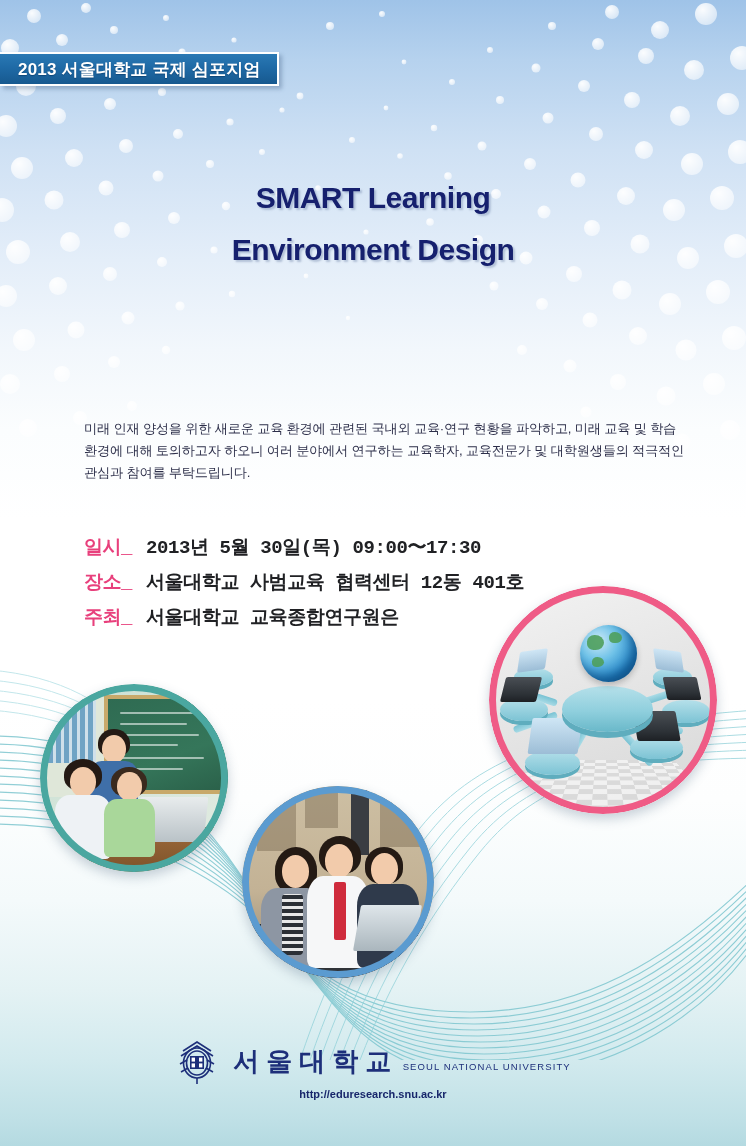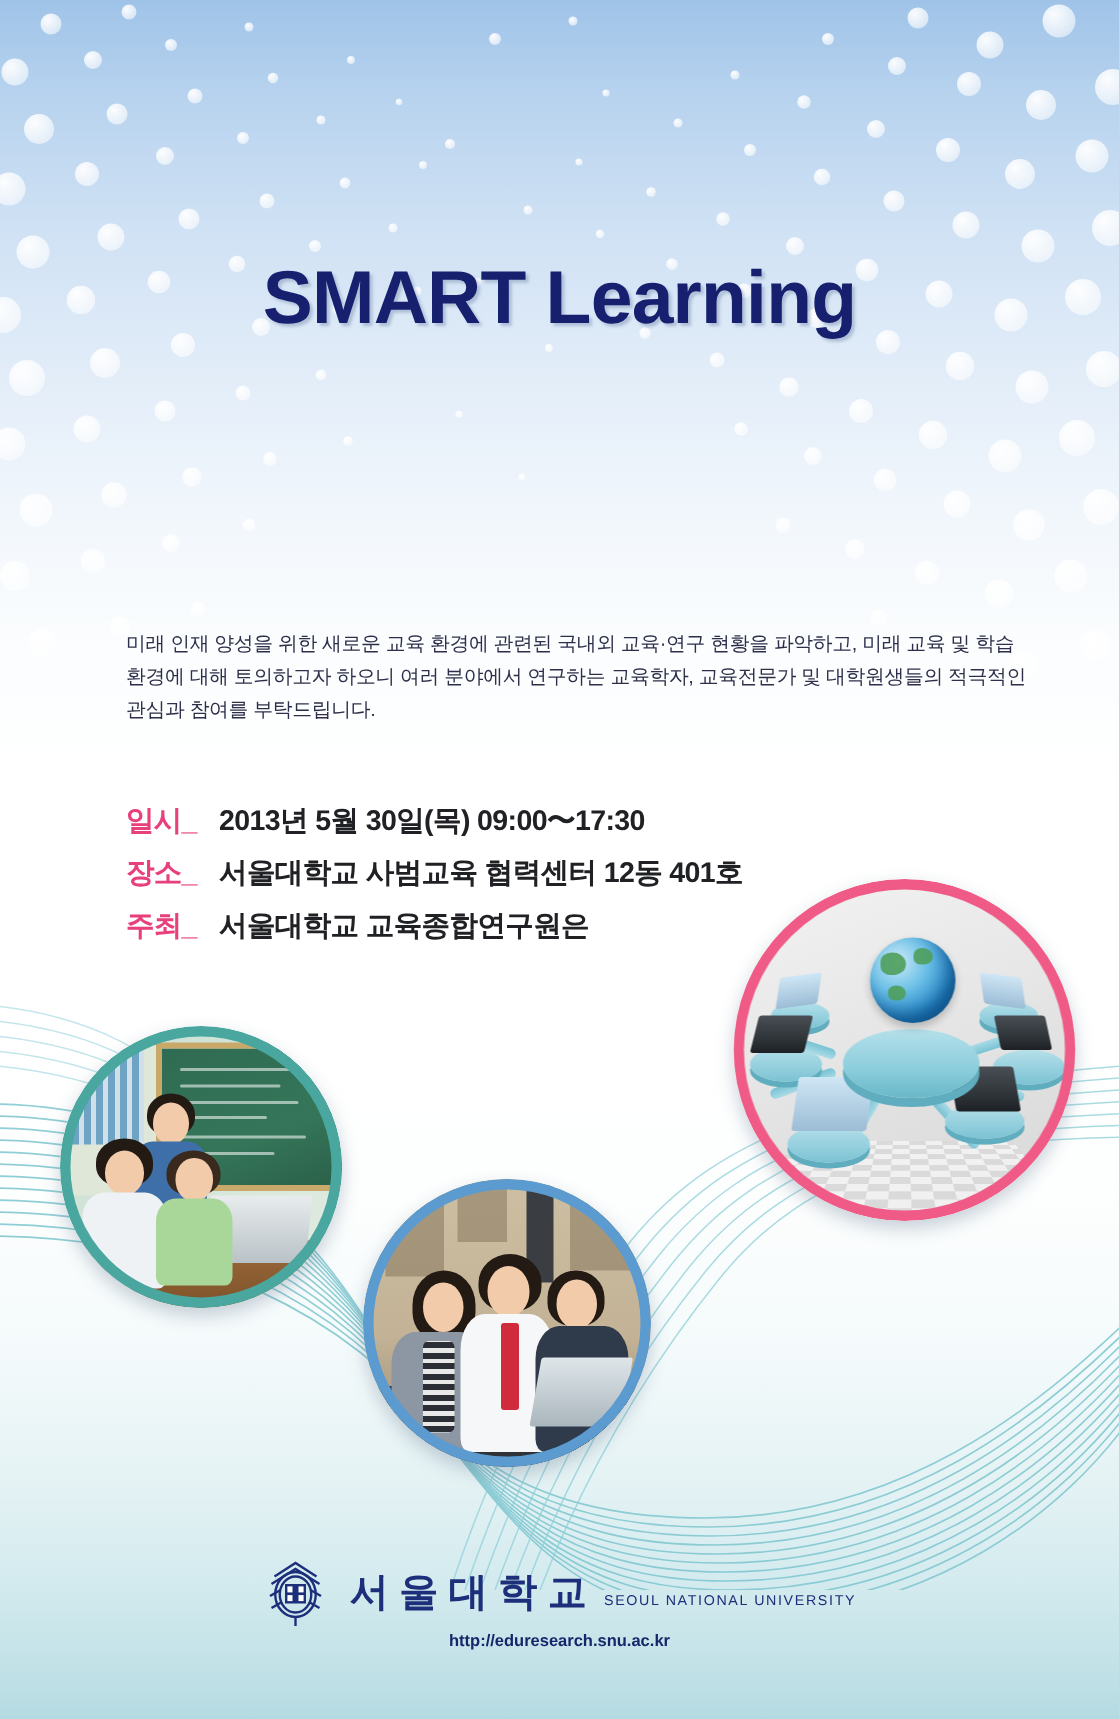--- a/index.html
+++ b/index.html
@@ -48,36 +48,36 @@
     color:#ffffff;font-size:17px;font-weight:bold;letter-spacing:.2px;
     white-space:nowrap;text-shadow:0 1px 1px rgba(0,40,80,.45);
   }
 
   
   .title-block{
     position:absolute;left:0;top:172px;width:746px;
     text-align:center;
   }
   .title-line{
-    color:#16206e;font-size:50px;font-weight:bold;line-height:52px;
+    color:#16206e;font-size:30px;font-weight:bold;line-height:52px;
     letter-spacing:-0.5px;
     text-shadow:2px 2px 2px rgba(120,140,175,.45);
   }
 
   
   .intro{
     position:absolute;left:84px;top:418px;width:606px;
     color:#2d2f4a;font-size:13.2px;line-height:22px;letter-spacing:-0.2px;
   }
   .intro p{margin:0;}
   .intro p + p{margin-top:4px;}
 
   
   .details{position:absolute;left:84px;top:534px;width:560px;}
-  .detail-row{display:flex;align-items:flex-start;margin-bottom:9px;}
+  .detail-row{display:flex;align-items:flex-start;margin-bottom:9px;font-family:Liberation Mono, monospace;}
   .detail-label{
     color:#e8407c;font-size:19px;font-weight:bold;
     width:62px;flex:none;letter-spacing:-0.5px;
   }
   .detail-value{
     color:#202124;font-size:19px;font-weight:bold;letter-spacing:-0.4px;
     white-space:nowrap;
   }
 
   
@@ -302,23 +302,27 @@
           <circle cx="300" cy="96" r="3.4"></circle>
         <circle cx="352" cy="140" r="3"></circle>
           <circle cx="318" cy="188" r="2.8"></circle>
           <circle cx="366" cy="232" r="2.6"></circle>
         <circle cx="306" cy="276" r="2.4"></circle>
           <circle cx="348" cy="318" r="2.2"></circle>
       </g>
     </svg>
   </div>
 
+  <div class="ribbon">
+    <span class="ribbon-text">2013 서울대학교 국제 심포지엄</span>
+  </div>
 
   <div class="title-block">
     <div class="title-line">SMART Learning</div>
+    <div class="title-line">Environment Design</div>
   </div>
 
   <div class="intro">
     <p>미래 인재 양성을 위한 새로운 교육 환경에 관련된 국내외 교육·연구 현황을 파악하고, 미래 교육 및 학습 환경에 대해 토의하고자 하오니 여러 분야에서 연구하는 교육학자, 교육전문가 및 대학원생들의 적극적인 관심과 참여를 부탁드립니다.</p>
   </div>
 
   <div class="details">
     <div class="detail-row">
       <span class="detail-label">일시_</span>
       <span class="detail-value">2013년 5월 30일(목) 09:00〜17:30</span>

